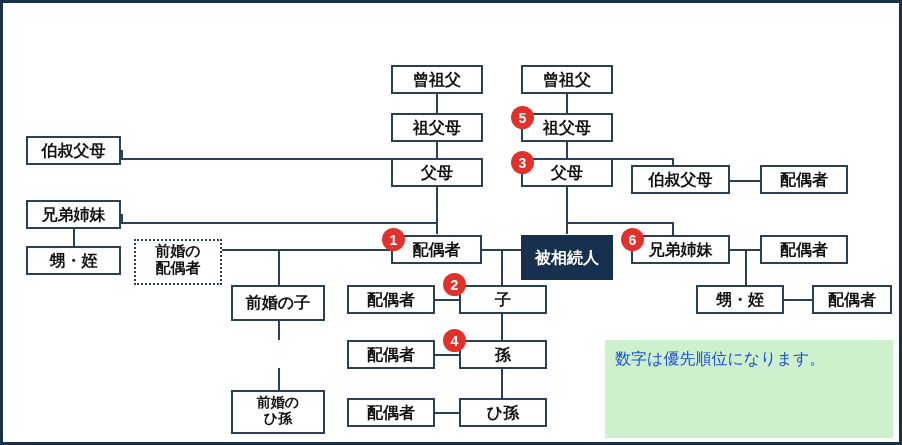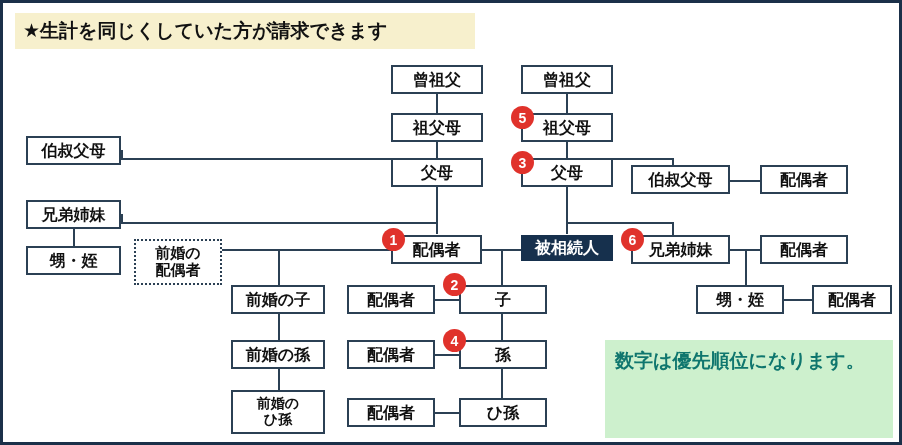--- a/index.html
+++ b/index.html
@@ -11,49 +11,46 @@
   #banner{position:absolute;left:12px;top:10px;width:460px;height:36px;
           background:#f7f0cd;display:flex;align-items:center;}
   #banner .txt{font-size:19px;font-weight:bold;color:#111;letter-spacing:0px;
                padding-left:8px;white-space:nowrap;}
 
   
   .box{position:absolute;box-sizing:border-box;border:2px solid #2b4054;
        background:#ffffff;display:flex;align-items:center;justify-content:center;
        text-align:center;font-size:16px;font-weight:bold;color:#111;
        line-height:1.12;z-index:3;}
-  .box.two-line{font-size:14px;}
+  .box.two-line{font-size:14px;font-family:Liberation Mono, monospace;}
   .box.dotted{border:2px dotted #2b4054;font-size:15px;}
   .box.dark{background:#16304d;border-color:#16304d;color:#ffffff;}
 
   
   .ln{position:absolute;background:#2b4054;z-index:1;}
   .lh{height:2px;}
   .lv{width:2px;}
 
   
   .badge{position:absolute;width:23px;height:23px;border-radius:50%;
          background:#e0322b;color:#fff;font-size:14px;font-weight:bold;
          display:flex;align-items:center;justify-content:center;z-index:6;
          line-height:1;}
 
   
   #legend{position:absolute;left:602px;top:337px;width:288px;height:98px;
           background:#cdf0cd;box-sizing:border-box;padding:8px 2px 0 10px;}
-  #legend div{font-size:19px;font-weight:bold;color:#0f766e;line-height:1.42;
+  #legend div{font-size:16px;font-weight:normal;color:#1d4ed8;line-height:1.42;
               white-space:nowrap;}
 </style>
 </head>
 <body>
 
 <div id="page">
 
-  <div id="banner">
-    <span class="txt">★生計を同じくしていた方が請求できます</span>
-  </div>
 
   <div class="ln lv" style="left:433px;top:90px;height:21px;"></div>
   <div class="ln lv" style="left:433px;top:138px;height:18px;"></div>
 
   <div class="ln lh" style="left:118px;top:155px;width:316px;"></div>
   <div class="ln lv" style="left:118px;top:147px;height:9px;"></div>
 
   <div class="ln lv" style="left:433px;top:183px;height:48px;"></div>
 
   <div class="ln lv" style="left:563px;top:90px;height:21px;"></div>
@@ -109,28 +106,27 @@
 
   <div class="box" style="left:23px;top:197px;width:95px;height:29px;">兄弟姉妹</div>
   <div class="box" style="left:23px;top:243px;width:95px;height:29px;">甥・姪</div>
 
   <div class="box" style="left:628px;top:232px;width:99px;height:29px;">兄弟姉妹</div>
   <div class="box" style="left:757px;top:232px;width:88px;height:29px;">配偶者</div>
   <div class="box" style="left:693px;top:282px;width:88px;height:29px;">甥・姪</div>
   <div class="box" style="left:809px;top:282px;width:80px;height:29px;">配偶者</div>
 
   <div class="box" style="left:388px;top:232px;width:91px;height:29px;">配偶者</div>
-  <div class="box dark" style="left:518px;top:232px;width:92px;height:26px;">被相続人</div>
+  <div class="box dark" style="left:518px;top:232px;width:92px;height:45px;">被相続人</div>
 
   <div class="box dotted two-line" style="left:131px;top:236px;width:88px;height:46px;flex-direction:column;">
     <span>前婚の</span>
     <span>配偶者</span>
   </div>
-  <div class="box" style="left:228px;top:282px;width:94px;height:29px;">前婚の子</div>
-  <div class="box" style="left:228px;top:337px;width:94px;height:29px;">前婚の孫</div>
+  <div class="box" style="left:228px;top:282px;width:94px;height:36px;">前婚の子</div>
   <div class="box two-line" style="left:228px;top:387px;width:94px;height:44px;flex-direction:column;">
     <span>前婚の</span>
     <span>ひ孫</span>
   </div>
 
   <div class="box" style="left:344px;top:282px;width:88px;height:29px;">配偶者</div>
   <div class="box" style="left:456px;top:282px;width:88px;height:29px;">子</div>
   <div class="box" style="left:344px;top:337px;width:88px;height:29px;">配偶者</div>
   <div class="box" style="left:456px;top:337px;width:88px;height:29px;">孫</div>
   <div class="box" style="left:344px;top:395px;width:88px;height:29px;">配偶者</div>

